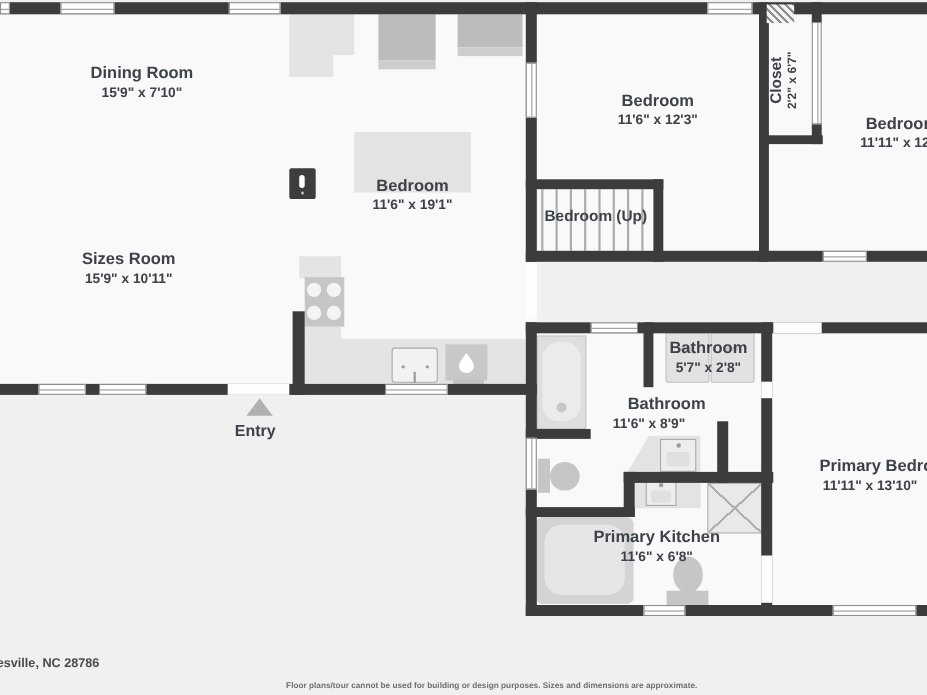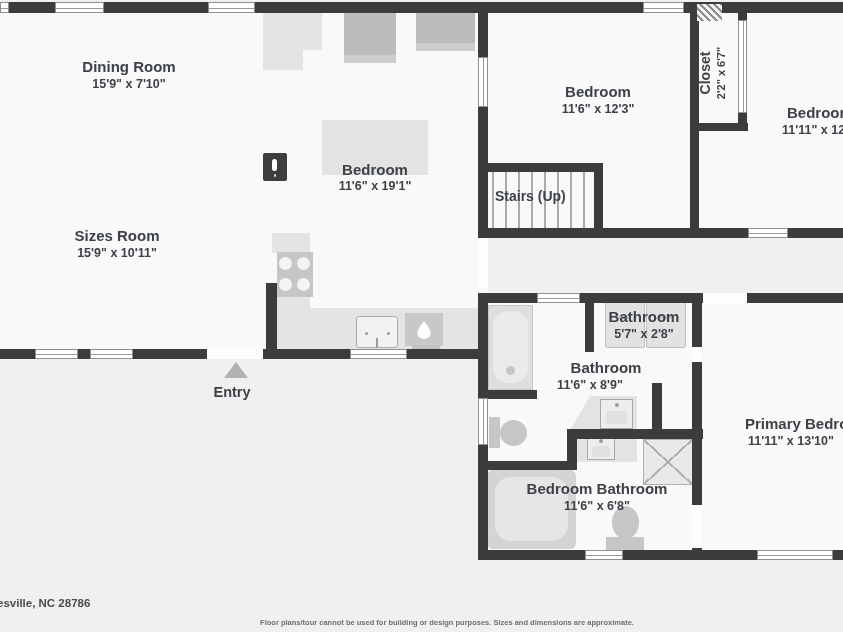--- a/index.html
+++ b/index.html
@@ -193,29 +193,29 @@
   <div class="rdims ctr" style="left:598px;top:102px;">11'6" x 12'3"</div>
 
   <div class="closet-wrap">
     <span class="rname">Closet</span>
     <span class="rdims">2'2" x 6'7"</span>
   </div>
 
   <div class="rname" style="left:787px;top:104px;">Bedroom</div>
   <div class="rdims" style="left:782px;top:123px;">11'11" x 12'</div>
 
-  <div class="stairs-label" style="left:495px;top:188px;">Stairs (Up)</div>
+  <div class="stairs-label" style="left:495px;top:188px;">Bedroom (Up)</div>
 
   <div class="rname ctr" style="left:644px;top:308px;">Bathroom</div>
   <div class="rdims ctr" style="left:644px;top:327px;">5'7" x 2'8"</div>
 
   <div class="rname ctr" style="left:606px;top:359px;">Bathroom</div>
   <div class="rdims ctr" style="left:590px;top:378px;">11'6" x 8'9"</div>
 
-  <div class="rname ctr" style="left:597px;top:480px;">Bedroom Bathroom</div>
+  <div class="rname ctr" style="left:597px;top:480px;">Primary Kitchen</div>
   <div class="rdims ctr" style="left:597px;top:499px;">11'6" x 6'8"</div>
 
   <div class="rname" style="left:745px;top:415px;">Primary Bedroom</div>
   <div class="rdims" style="left:748px;top:434px;">11'11" x 13'10"</div>
 
   <div class="entry-tri"></div>
   <div class="entry-label ctr" style="left:232px;top:384px;">Entry</div>
 
   <div class="camera">
     <div class="pill"></div>

